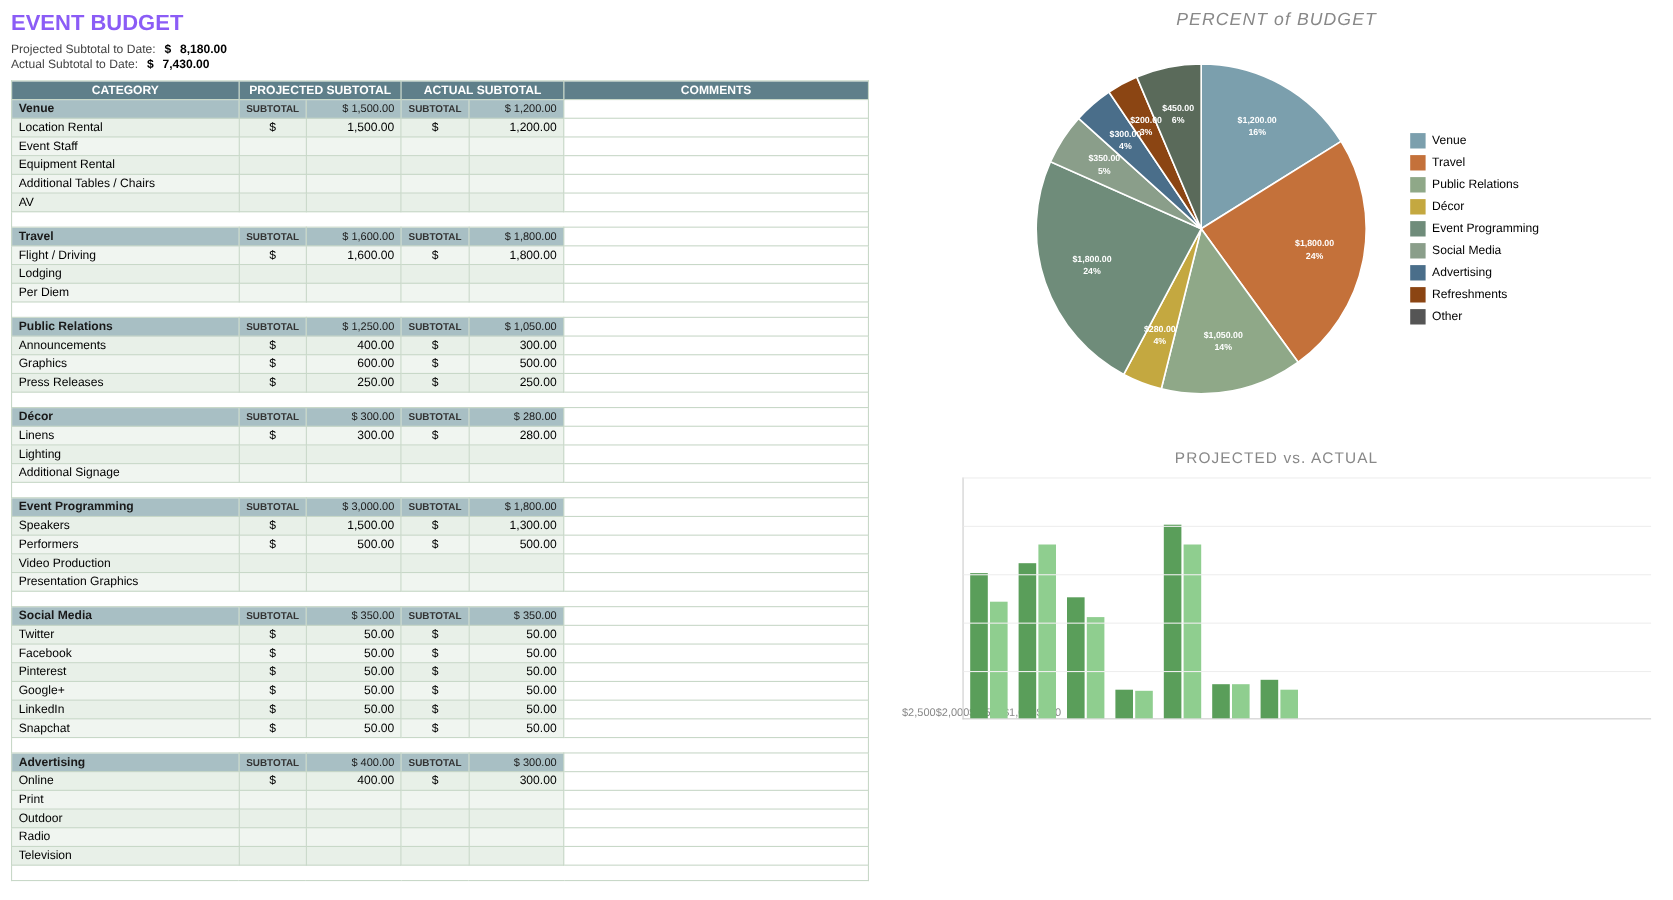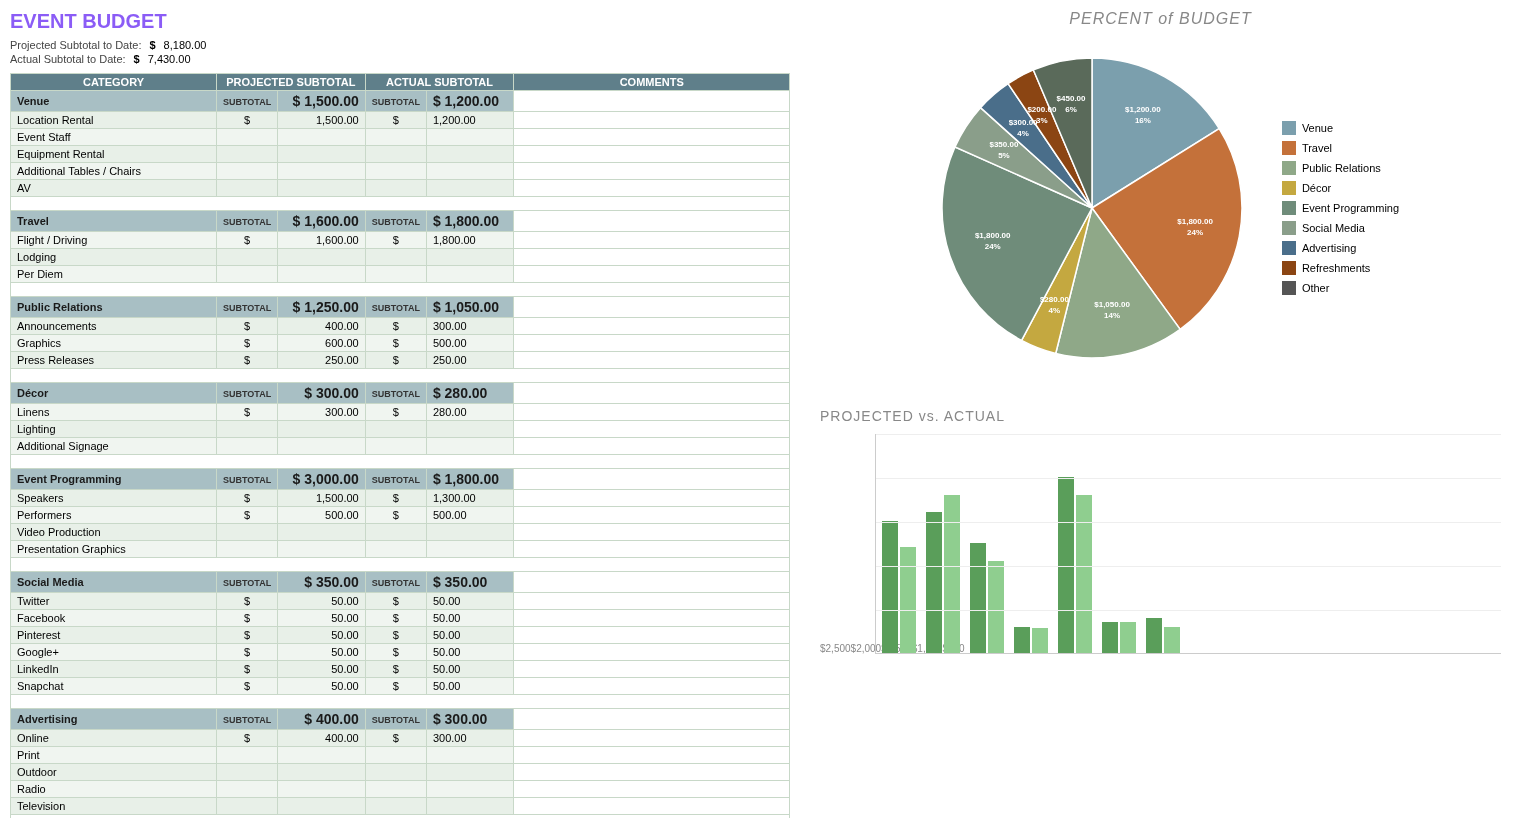--- a/index.html
+++ b/index.html
@@ -6,54 +6,54 @@
     body { font-family: Arial, sans-serif; font-size: 11px; background: #fff; display: flex; }
 
     .left-panel { width: 800px; min-width: 800px; padding: 10px; }
     .right-panel { flex: 1; padding: 10px 20px; }
 
     h1.page-title { font-size: 20px; font-weight: bold; color: #8b5cf6; margin-bottom: 6px; }
 
     .summary-row { display: flex; align-items: center; gap: 8px; margin-bottom: 2px; font-size: 11px; }
     .summary-label { color: #444; }
     .summary-dollar { font-weight: bold; }
-    .summary-value { font-weight: normal; }
+    .summary-value { font-weight: bold; }
 
     table.budget-table { width: 100%; border-collapse: collapse; margin-top: 8px; padding-left: 35px; }
     table.budget-table th, table.budget-table td { border: 1px solid #c8d8c8; padding: 2px 6px; }
 
     .col-category { width: 220px; }
     .col-proj-subtotal { width: 60px; text-align: center; }
     .col-proj-value { width: 90px; text-align: right; }
     .col-act-subtotal { width: 60px; text-align: center; }
-    .col-act-value { width: 90px; }
+    .col-act-value { width: 90px; text-align: right; }
 
     thead tr th { background: #5f7f8a; color: #fff; font-size: 11px; font-weight: bold; text-align: center; padding: 5px 6px; }
 
     .category-header td { background: #a8bfc4; font-weight: bold; font-size: 10px; color: #1a1a1a; }
     .category-header .cat-name { font-weight: bold; font-size: 11px; }
     .category-header .sub-label { font-size: 9px; color: #333; }
-    .category-header .sub-value { font-size: 14px; font-weight: bold; }
+    .category-header .sub-value { font-size: 10px; font-weight: normal; }
 
     .data-row td { background: #f0f5f0; font-size: 11px; }
     .data-row:nth-child(even) td { background: #e8f0e8; }
     .empty-row td { background: #f8faf8; height: 14px; }
 
     .comments-col { background: #fff !important; border-left: 2px solid #5f7f8a; border-right: 2px solid #5f7f8a; }
 
     
     .chart-title { font-size: 16px; color: #888; font-style: italic; text-align: center; margin-bottom: 10px; letter-spacing: 1px; }
     .pie-section { display: flex; align-items: center; justify-content: center; margin-bottom: 30px; }
     .pie-container { position: relative; width: 340px; height: 340px; }
     .legend { display: flex; flex-direction: column; gap: 6px; margin-left: 20px; }
     .legend-item { display: flex; align-items: center; gap: 6px; font-size: 11px; }
     .legend-color { width: 14px; height: 14px; display: inline-block; }
 
     .bar-section { margin-top: 10px; }
-    .bar-chart-title { font-size: 14px; color: #888; margin-bottom: 10px; letter-spacing: 1px; }
+    .bar-chart-title { font-size: 14px; color: #888; text-align: center; margin-bottom: 10px; letter-spacing: 1px; }
     .bar-group { display: flex; align-items: flex-end; gap: 2px; }
     .bar { display: inline-block; width: 18px; }
   </style>
 </head>
 <body>
 
 <div class="left-panel">
   <h1 class="page-title">EVENT BUDGET</h1>
   <div class="summary-row">
     <span class="summary-label">Projected Subtotal to Date:</span>

